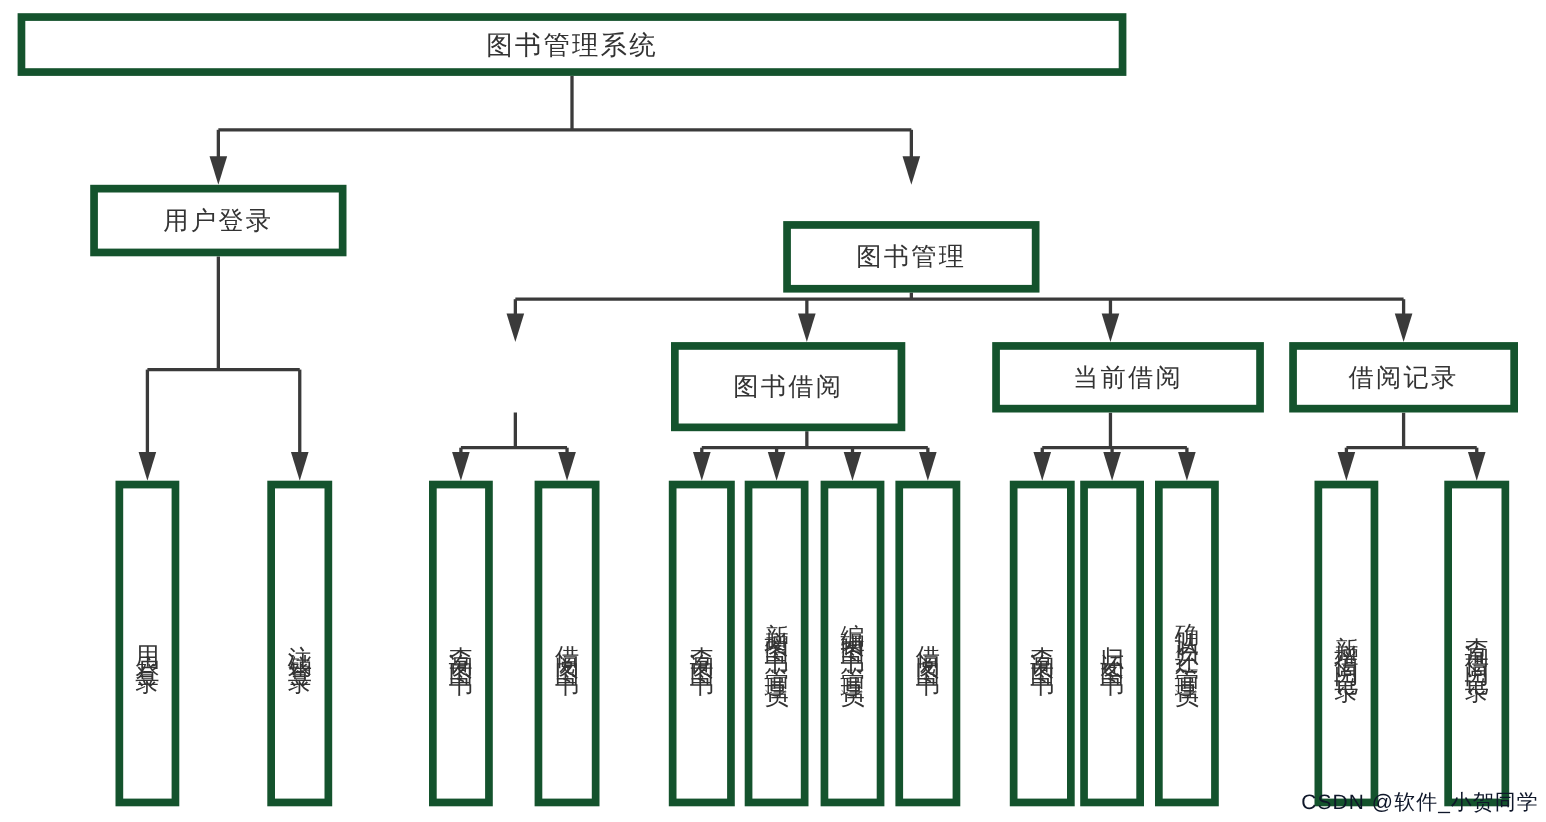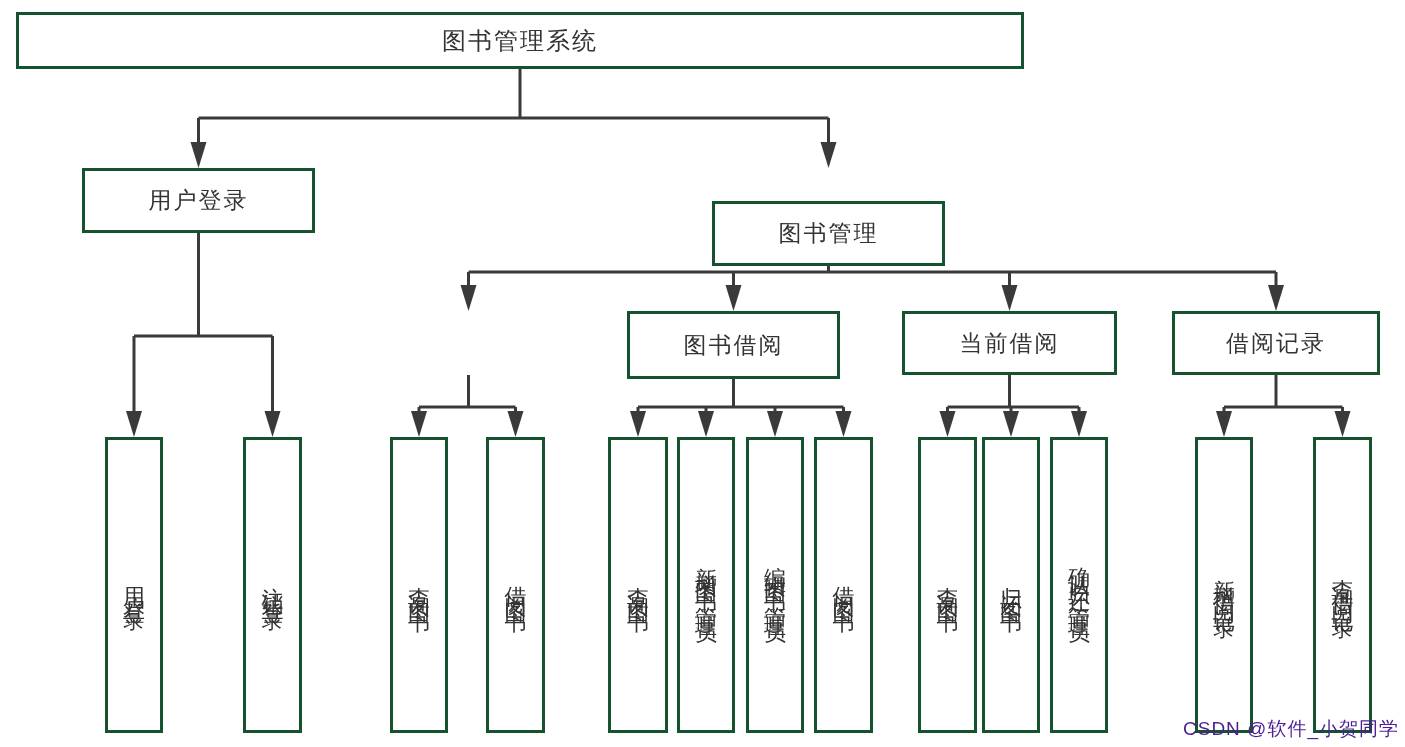--- a/index.html
+++ b/index.html
@@ -13,21 +13,21 @@
   }
   #wires {
     position: absolute;
     left: 0; top: 0;
     z-index: 0;
   }
   .node {
     position: absolute;
     box-sizing: border-box;
     background: #ffffff;
-    border: 3px solid #14532d;
+    border: 7px solid #14532d;
     display: flex;
     align-items: center;
     justify-content: center;
     z-index: 1;
   }
   .node .lbl {
     color: #333333;
     white-space: nowrap;
   }
   .hnode .lbl {
@@ -46,21 +46,21 @@
     letter-spacing: 8px;
     white-space: normal;
   }
   #watermark {
     position: absolute;
     z-index: 5;
     left: 1183px;
     top: 716px;
     font-size: 19px;
     letter-spacing: 1px;
-    color: #4c1d95;
+    color: #0f172a;
     white-space: nowrap;
   }
 </style>
 </head>
 <body>
 
 <div id="canvas">
   <svg id="wires" width="1405" height="747" viewBox="0 0 1405 747">
       <line x1="520" y1="69" x2="520" y2="118" stroke="#3a3a3a" stroke-width="3"></line>
       <line x1="198.5" y1="118" x2="828.5" y2="118" stroke="#3a3a3a" stroke-width="3"></line>
@@ -130,36 +130,36 @@
     </div>
     <div class="node hnode" style="left: 712px; top: 168px; width: 233px; height: 65px; margin-top: 33px;">
       <span class="lbl">图书管理</span>
     </div>
     <div class="node vnode" style="left: 390px; top: 437px; width: 58px; height: 296px;">
       <span class="lbl">查询图书</span>
     </div>
     <div class="node vnode" style="left: 486px; top: 437px; width: 59px; height: 296px;">
       <span class="lbl">借阅图书</span>
     </div>
-    <div class="node hnode" style="left: 627px; top: 311px; width: 213px; height: 68px;">
+    <div class="node hnode" style="left: 610px; top: 311px; width: 213px; height: 81px;">
       <span class="lbl">图书借阅</span>
     </div>
     <div class="node vnode" style="left: 608px; top: 437px; width: 60px; height: 296px;">
       <span class="lbl">查询图书</span>
     </div>
     <div class="node vnode" style="left: 677px; top: 437px; width: 58px; height: 296px;">
       <span class="lbl">新增图书（管理员）</span>
     </div>
     <div class="node vnode" style="left: 746px; top: 437px; width: 58px; height: 296px;">
       <span class="lbl">编辑图书（管理员）</span>
     </div>
     <div class="node vnode" style="left: 814px; top: 437px; width: 59px; height: 296px;">
       <span class="lbl">借阅图书</span>
     </div>
-    <div class="node hnode" style="left: 902px; top: 311px; width: 215px; height: 64px;">
+    <div class="node hnode" style="left: 902px; top: 311px; width: 247px; height: 64px;">
       <span class="lbl">当前借阅</span>
     </div>
     <div class="node vnode" style="left: 918px; top: 437px; width: 59px; height: 296px;">
       <span class="lbl">查询图书</span>
     </div>
     <div class="node vnode" style="left: 982px; top: 437px; width: 58px; height: 296px;">
       <span class="lbl">归还图书</span>
     </div>
     <div class="node vnode" style="left: 1050px; top: 437px; width: 58px; height: 296px;">
       <span class="lbl">确认归还（管理员）</span>

